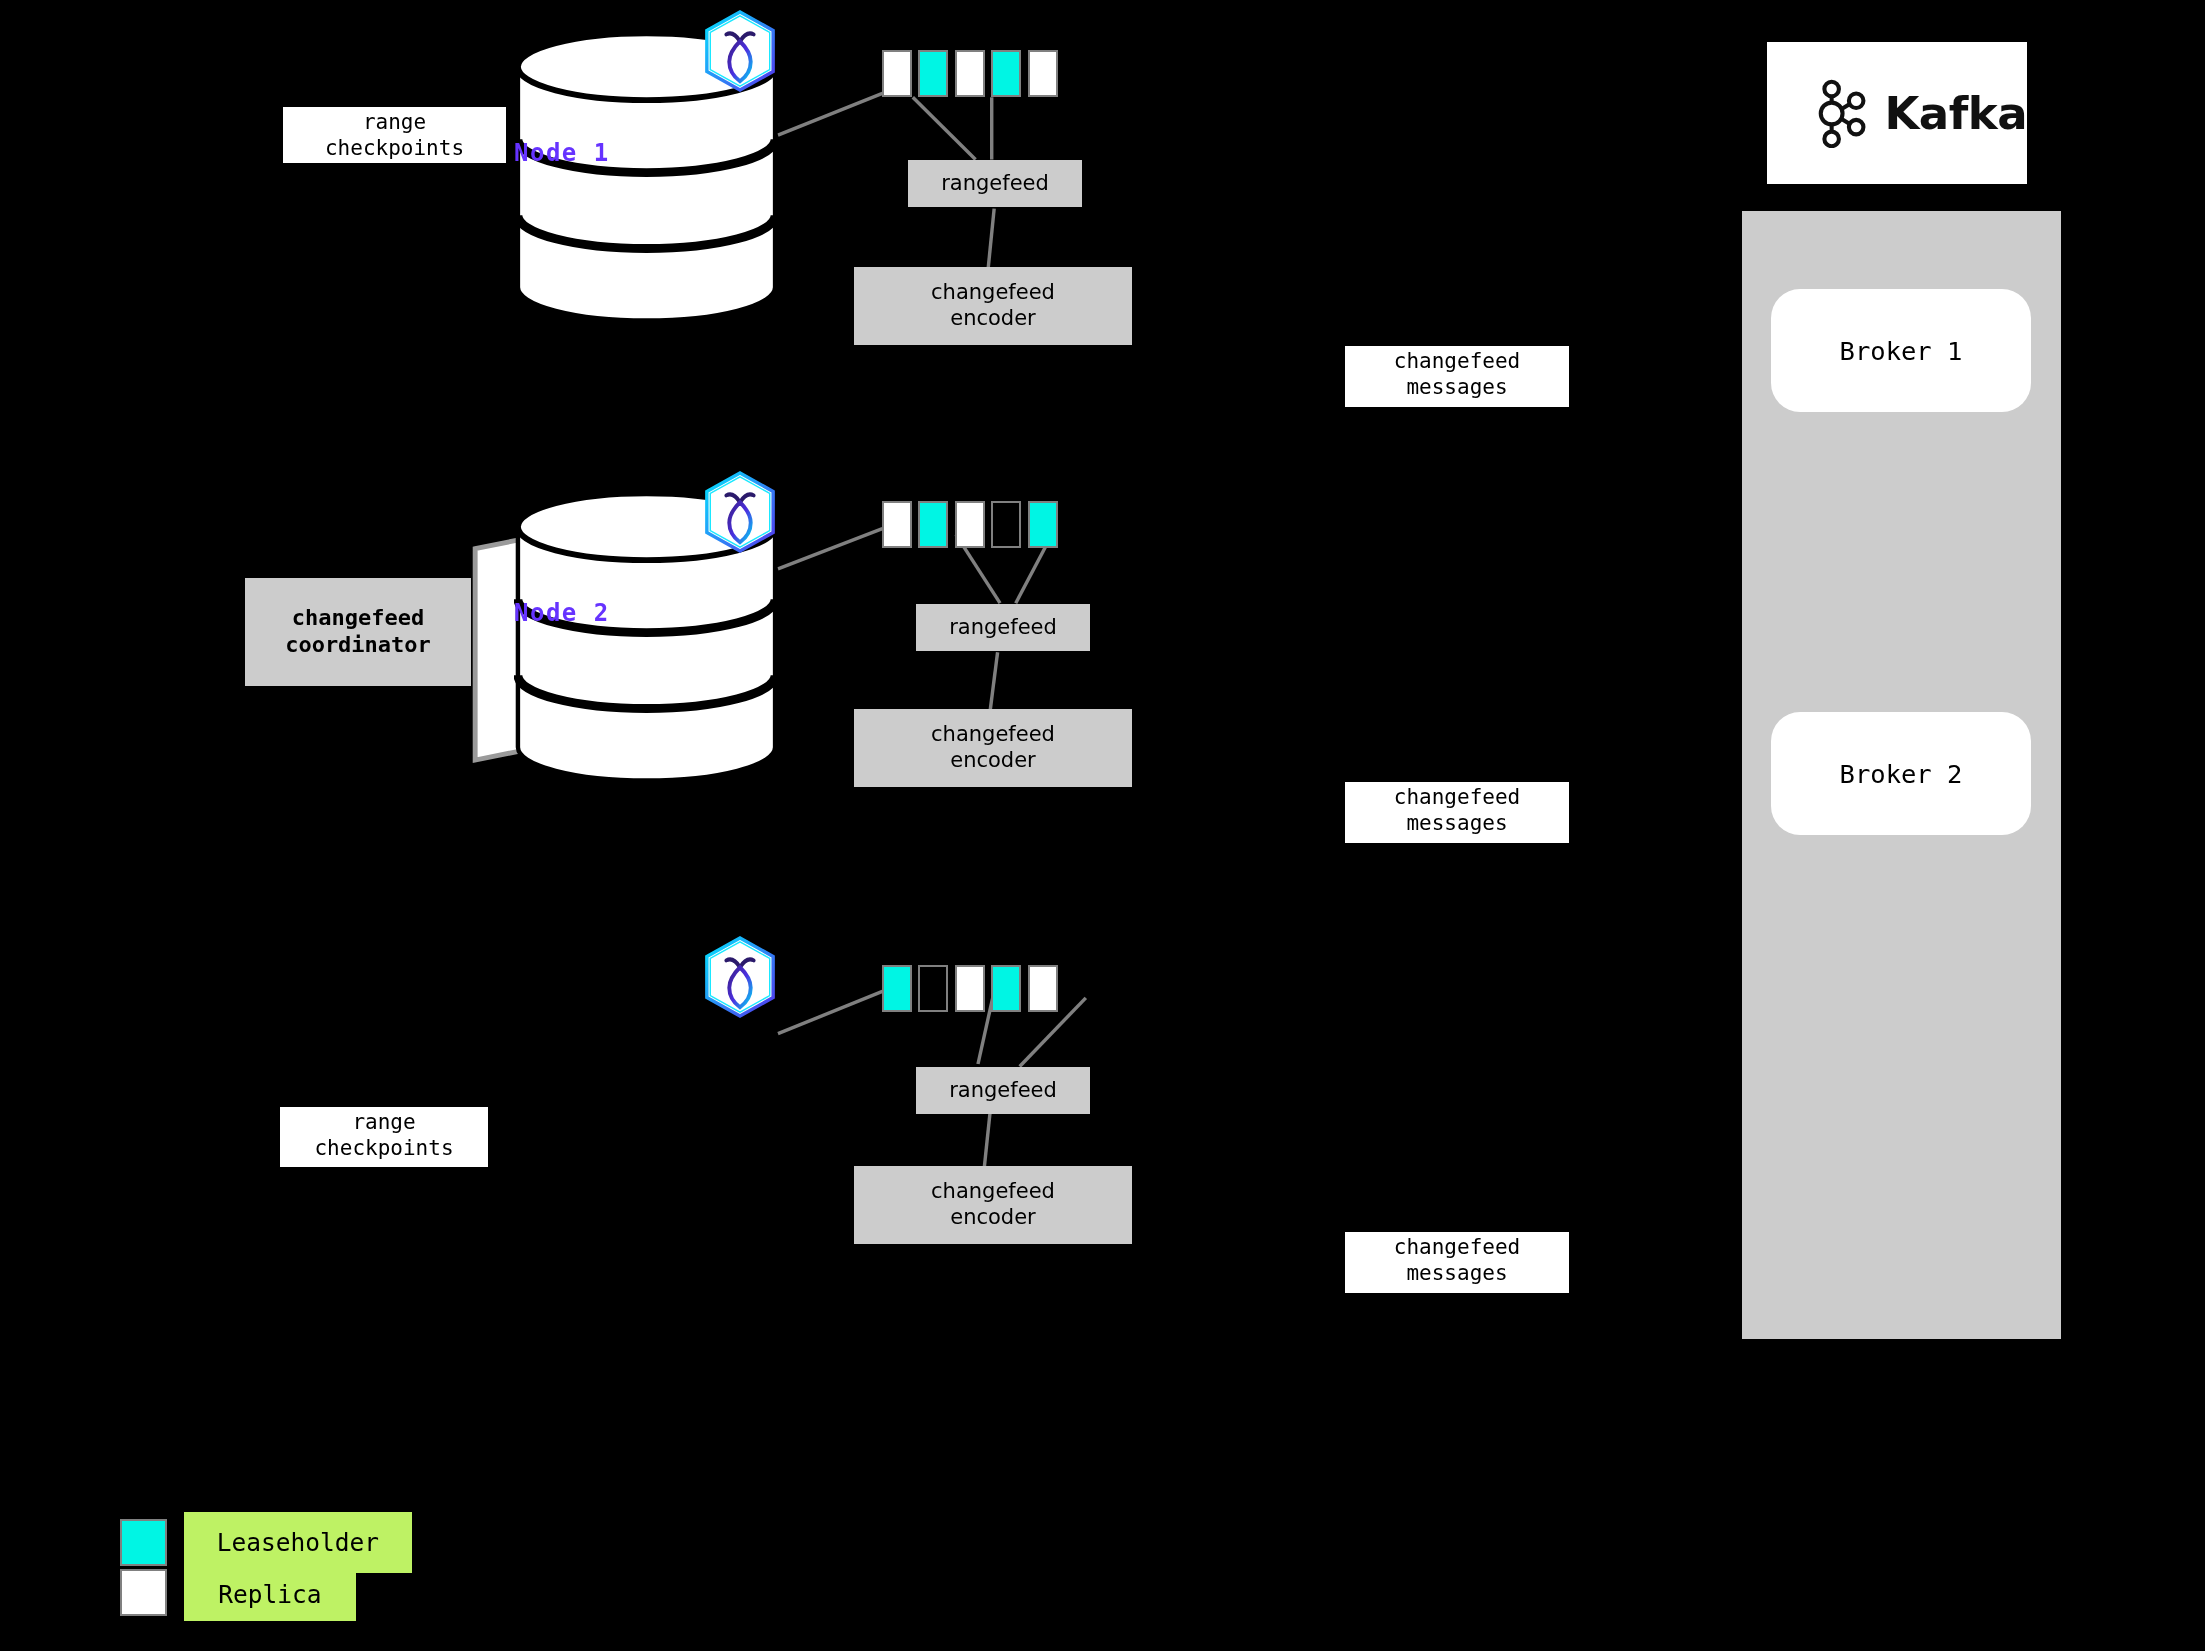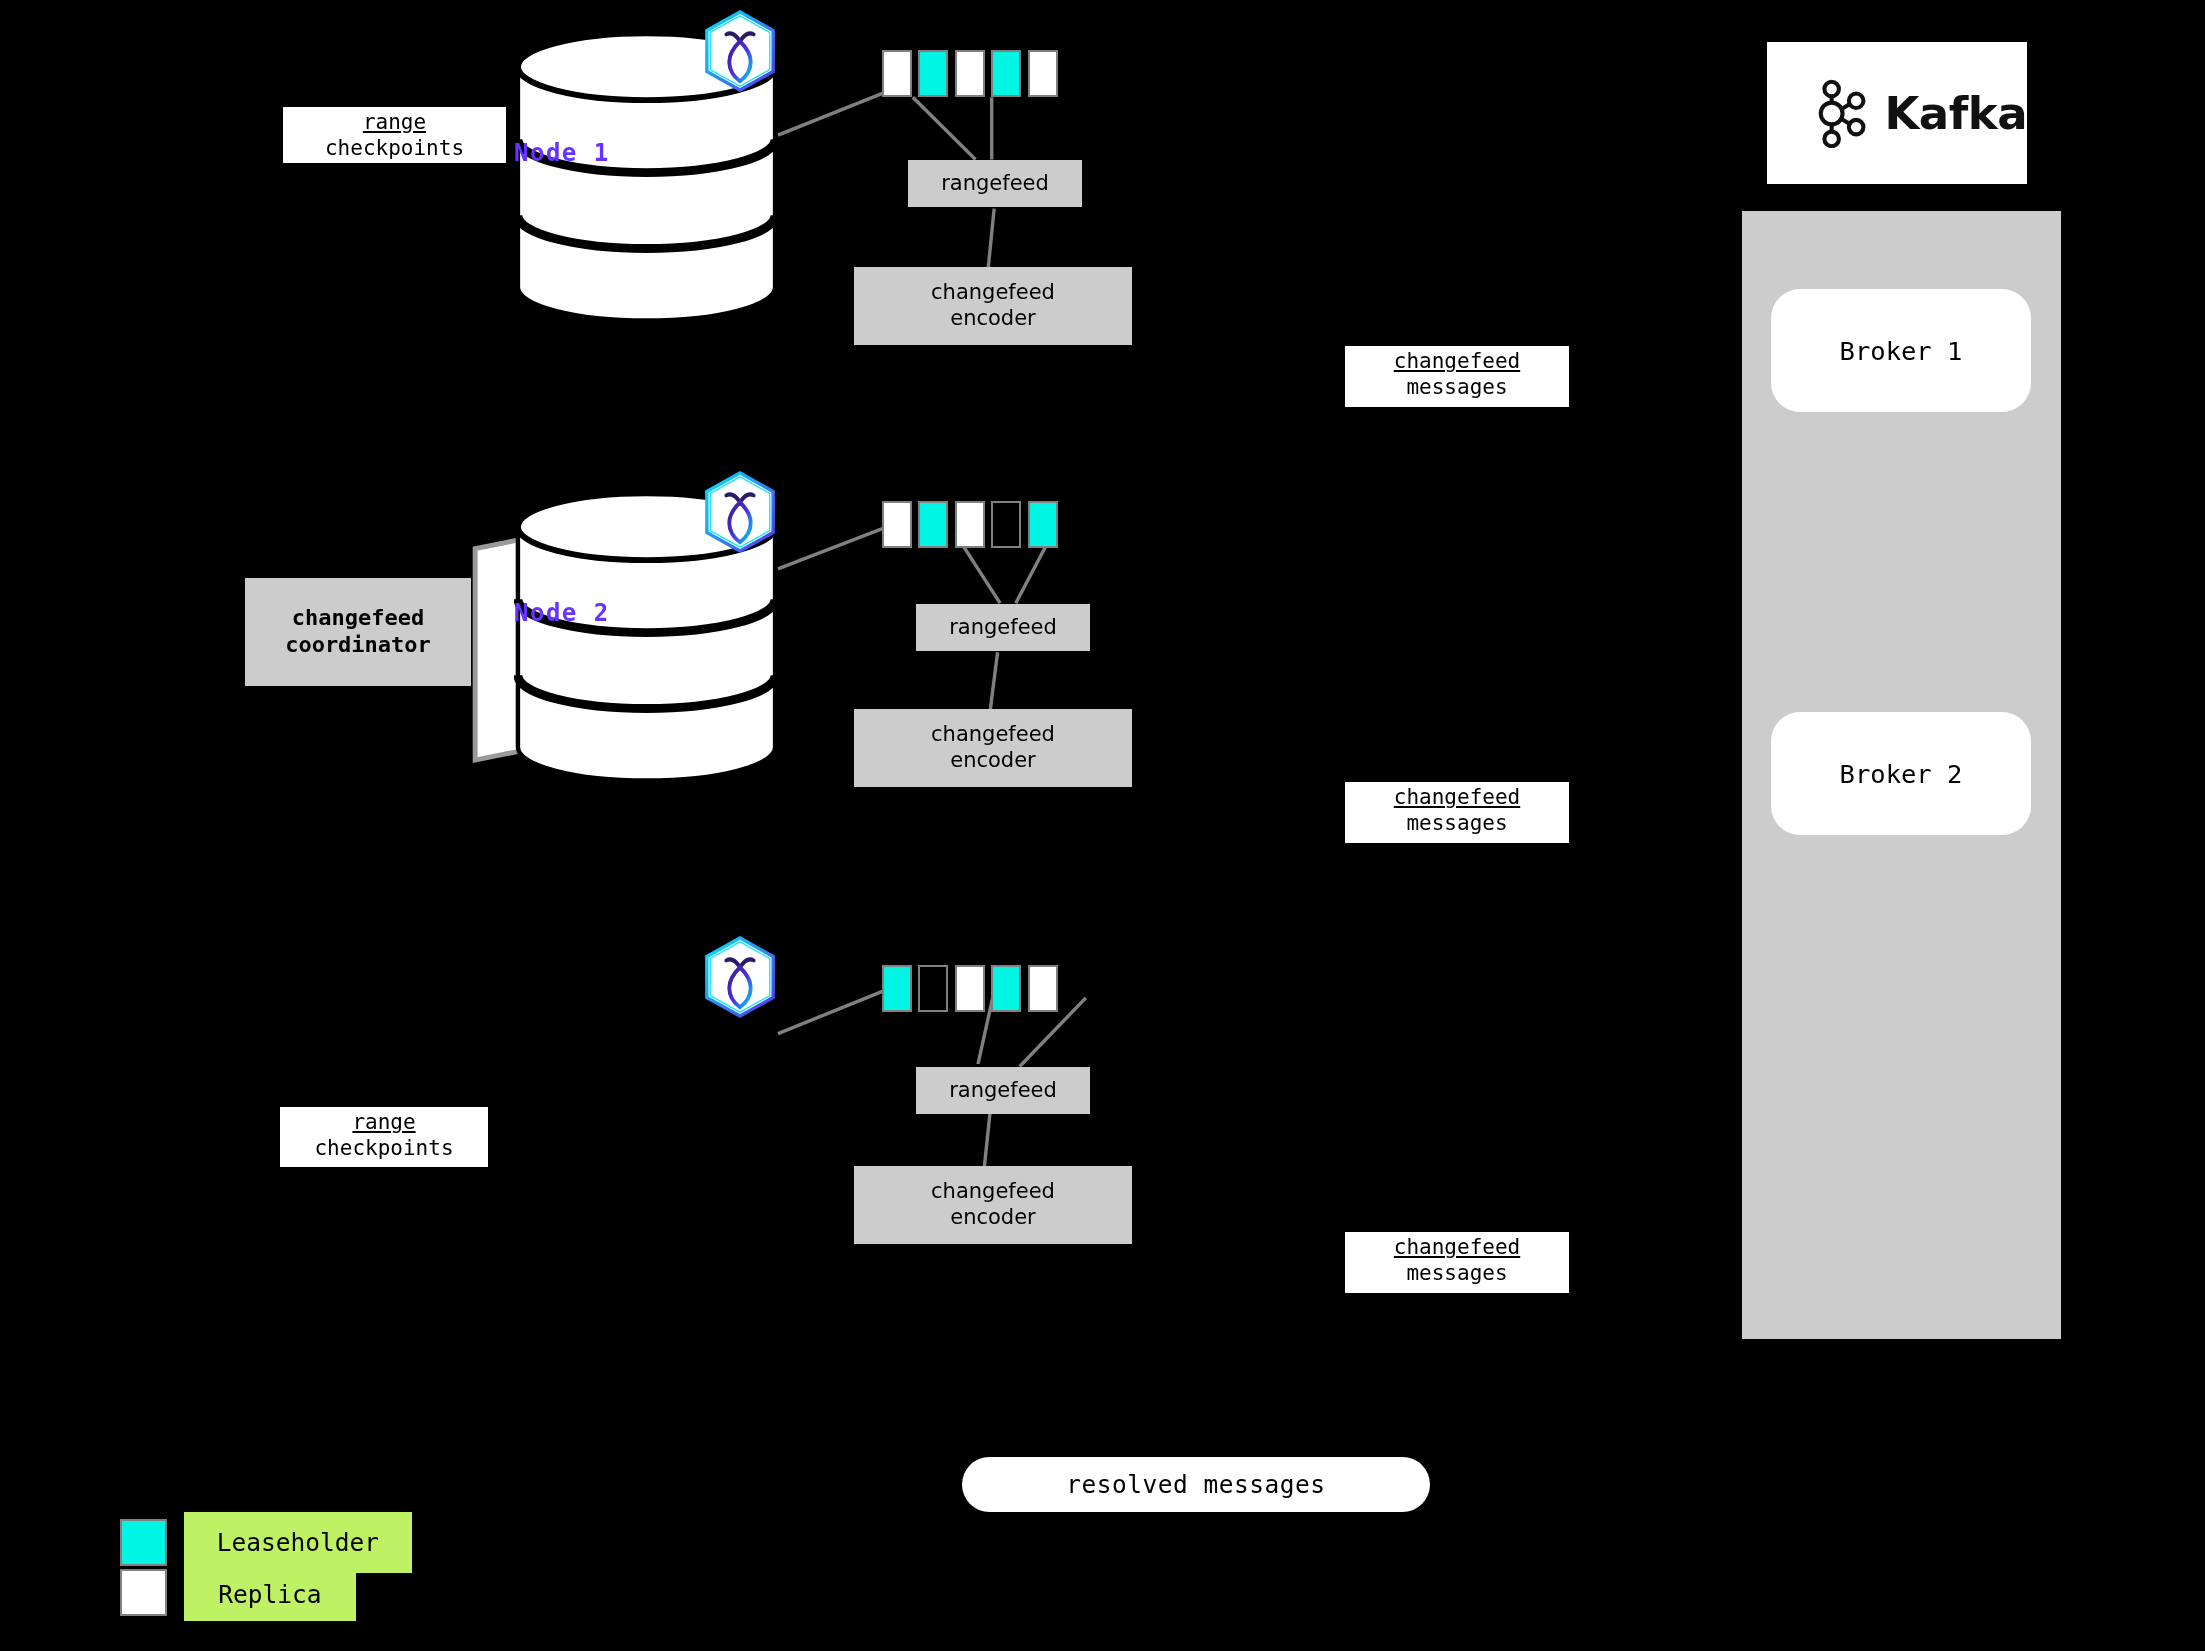--- a/index.html
+++ b/index.html
@@ -47,21 +47,21 @@
   }
   .gbox.bold{font-family:"DejaVu Sans Mono","Liberation Mono",monospace;font-weight:bold;font-size:22px;}
 
   
   .wlabel{
     position:absolute;background:#ffffff;color:#000;
     font-family:"DejaVu Sans Mono","Liberation Mono",monospace;
     font-size:21px;line-height:1.28;text-align:center;
     display:flex;align-items:flex-start;justify-content:center;
     overflow:hidden;
-    padding-top:2px;box-sizing:border-box;text-decoration:underline;
+    padding-top:2px;box-sizing:border-box;
   }
   .wlabel span{display:block;width:100%;}
 
   
   #wires{position:absolute;left:0;top:0;width:2205px;height:1652px;pointer-events:none;}
 
   
   .kafka-card{
     position:absolute;background:#ffffff;
     display:flex;align-items:center;justify-content:flex-end;gap:12.7px;
@@ -283,21 +283,20 @@
   </div>
   <div class="wlabel" style="left:1345px;top:782px;width:224px;height:61px;">
     <span>changefeed</span>
     <span style="position:absolute;top:27.5px;left:0;">messages</span>
   </div>
   <div class="wlabel" style="left:1345px;top:1232px;width:224px;height:61px;">
     <span>changefeed</span>
     <span style="position:absolute;top:27.5px;left:0;">messages</span>
   </div>
 
-  <div class="pill" style="left:962px;top:1457px;width:468px;height:55px;">resolved messages</div>
 
   <div class="kafka-card" style="left:1767px;top:42px;width:260px;height:142px;">
     <div class="kafka-mark">
       <svg viewBox="0 0 118 152">
         <g fill="none" stroke="#111111" stroke-width="9">
           <circle cx="34" cy="22" r="16"></circle>
           <circle cx="34" cy="76" r="24"></circle>
           <circle cx="34" cy="132" r="16"></circle>
           <circle cx="88" cy="48" r="16"></circle>
           <circle cx="88" cy="106" r="16"></circle>

